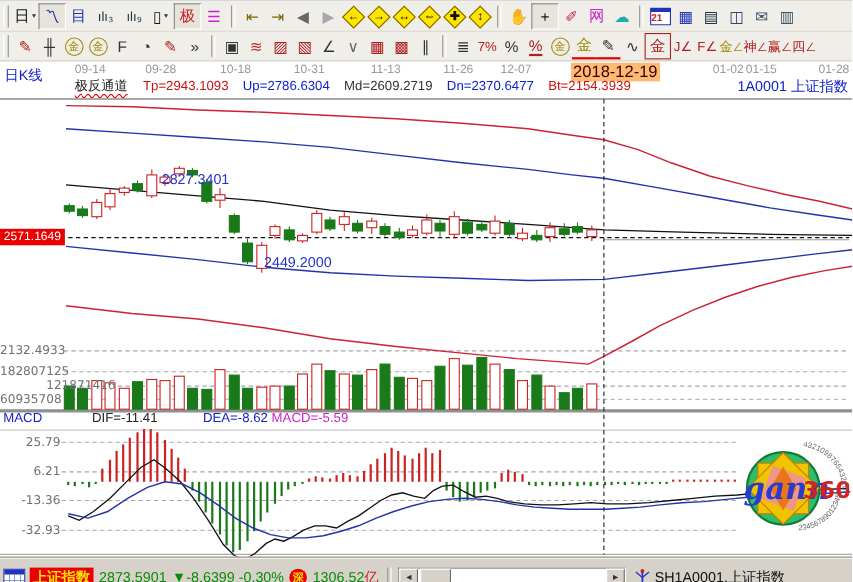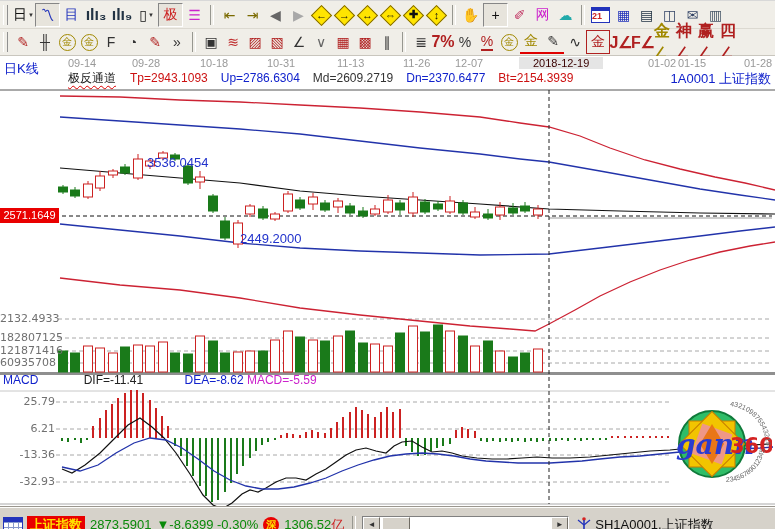--- a/index.html
+++ b/index.html
@@ -8,39 +8,39 @@
   
   .tbar{position:absolute;left:0;width:775px;display:flex;align-items:center;
         background:#f0eee8;padding:0 1px;box-sizing:border-box;}
   #tbar1{top:0;height:28px;border-bottom:1px solid #dcd9d1;}
   #tbar2{top:28px;height:27px;border-bottom:1px solid #c9c6be;}
   .grip{width:3px;height:20px;border-left:1px solid #fff;border-right:1px solid #909090;margin:0 4px 0 2px;flex:none;}
   .sep{width:2px;height:20px;border-left:1px solid #979790;border-right:1px solid #fff;margin:0 4px;flex:none;}
   .tb-icon{position:relative;width:23px;height:22px;display:flex;align-items:center;justify-content:center;
            font-size:14px;flex:none;cursor:default;}
   #tbar2 .tb-icon{width:22px;}
-  .tb-icon.small{font-size:16px;width:26px;font-weight:bold;}
+  .tb-icon.small{font-size:12px;width:26px;font-weight:normal;}
   .tb-icon.boxed{border:1px solid;border-color:#868686 #fff #fff #868686;background:#e7e4dc;}
   .tb-icon.boxed2{border:1px solid #b02020;}
   .tb-icon.circled .g{border:1px solid currentColor;border-radius:50%;width:15px;height:15px;
         display:flex;align-items:center;justify-content:center;font-size:10px;}
   .tb-icon.underline .g{border-bottom:2px solid #b02020;}
   .tb-icon.selected{border-bottom:2px solid #e00000;}
   .tb-icon .caret{font-size:6px;color:#333;margin-left:1px;}
   .tb-icon.diamond .dia{position:absolute;left:4px;top:4px;width:13px;height:13px;background:#ffe400;
         border:1px solid #7c6300;transform:rotate(45deg);}
   .tb-icon.diamond .g{position:relative;font-size:11px;color:#111;font-weight:bold;}
   .tb-icon.calendar .g{display:block;width:17px;height:11px;border:1px solid #2233bb;border-top:4px solid #2233bb;
         background:#fff;color:#cc2222;font-size:9px;font-weight:bold;line-height:11px;}
   
   .chart{position:absolute;top:55px;left:0;width:775px;height:450px;background:#fff;}
   .chart svg{position:absolute;left:0;top:0;}
   .ov{position:absolute;white-space:nowrap;}
   .date-lbl{font-size:11px;color:#999;}
-  .date-hl{font-size:11px;color:#3a0000;background:#e5e5e5;padding:0 14px;}
+  .date-hl{font-size:15px;color:#3a0000;background:#fdba74;padding:0 2px;}
   .period{font-size:13px;color:#1122cc;}
   .ind-row{font-size:12px;}
   .ind-name{color:#222;text-decoration:underline wavy #dd0000 1px;text-underline-offset:3px;margin-right:14px;}
   .ind-val{margin-right:13px;}
   .sym{font-size:13px;color:#1122cc;}
   .plbl{font-size:13px;color:#2233cc;}
   .cur-box{width:59px;height:15px;background:#e90000;color:#fff;font-size:11px;line-height:15px;text-align:center;}
   .ax{font-size:11px;color:#707070;text-align:right;width:55px;font-family:"DejaVu Sans",sans-serif;}
   .macd-row{font-size:12px;}
   
@@ -526,28 +526,28 @@
         <span class="ov date-lbl" style="left: 608px; top: 0px; padding-left: 40px;">01-02</span>
         <span class="ov date-lbl" style="left: 678px; top: 0px;">01-15</span>
         <span class="ov date-lbl" style="left: 744px; top: 0px;">01-28</span>
       </div>
 
     <div class="ov ind-row" style="left:68px;top:14px;">
       <span class="ind-name">极反通道</span><span id="ind-vals"><span class="ind-val" style="color: rgb(204, 17, 17);">Tp=2943.1093</span><span class="ind-val" style="color: rgb(17, 34, 204);">Up=2786.6304</span><span class="ind-val" style="color: rgb(51, 51, 51);">Md=2609.2719</span><span class="ind-val" style="color: rgb(17, 34, 204);">Dn=2370.6477</span><span class="ind-val" style="color: rgb(204, 17, 17);">Bt=2154.3939</span></span>
     </div>
     <div class="ov sym" style="right:4px;top:14px;">1A0001 上证指数</div>
 
-    <div class="ov plbl" style="left:147px;top:99px;">3536.0454</div>
+    <div class="ov plbl" style="left:147px;top:99px;">2827.3401</div>
     <div class="ov plbl" style="left:240px;top:175px;">2449.2000</div>
     <div class="ov cur-box" style="left:0;top:152px;">2571.1649</div>
 
     <div id="vol-axis">
         <div class="ov ax" style="left: 0px; top: 256px;">2132.4933</div>
         <div class="ov ax" style="left: 0px; top: 275px;">182807125</div>
-        <div class="ov ax" style="left: 0px; top: 288px;">121871416</div>
+        <div class="ov ax" style="left: 0px; top: 288px; padding-left: 42px;">121871416</div>
         <div class="ov ax" style="left: 0px; top: 300px;">60935708</div>
       </div>
     <div id="macd-axis">
         <div class="ov ax" style="left: 0px; top: 339px;">25.79</div>
         <div class="ov ax" style="left: 0px; top: 366px;">6.21</div>
         <div class="ov ax" style="left: 0px; top: 392px;">-13.36</div>
         <div class="ov ax" style="left: 0px; top: 419px;">-32.93</div>
       </div>
 
     <div class="ov macd-row" style="left:3px;top:317px;">

